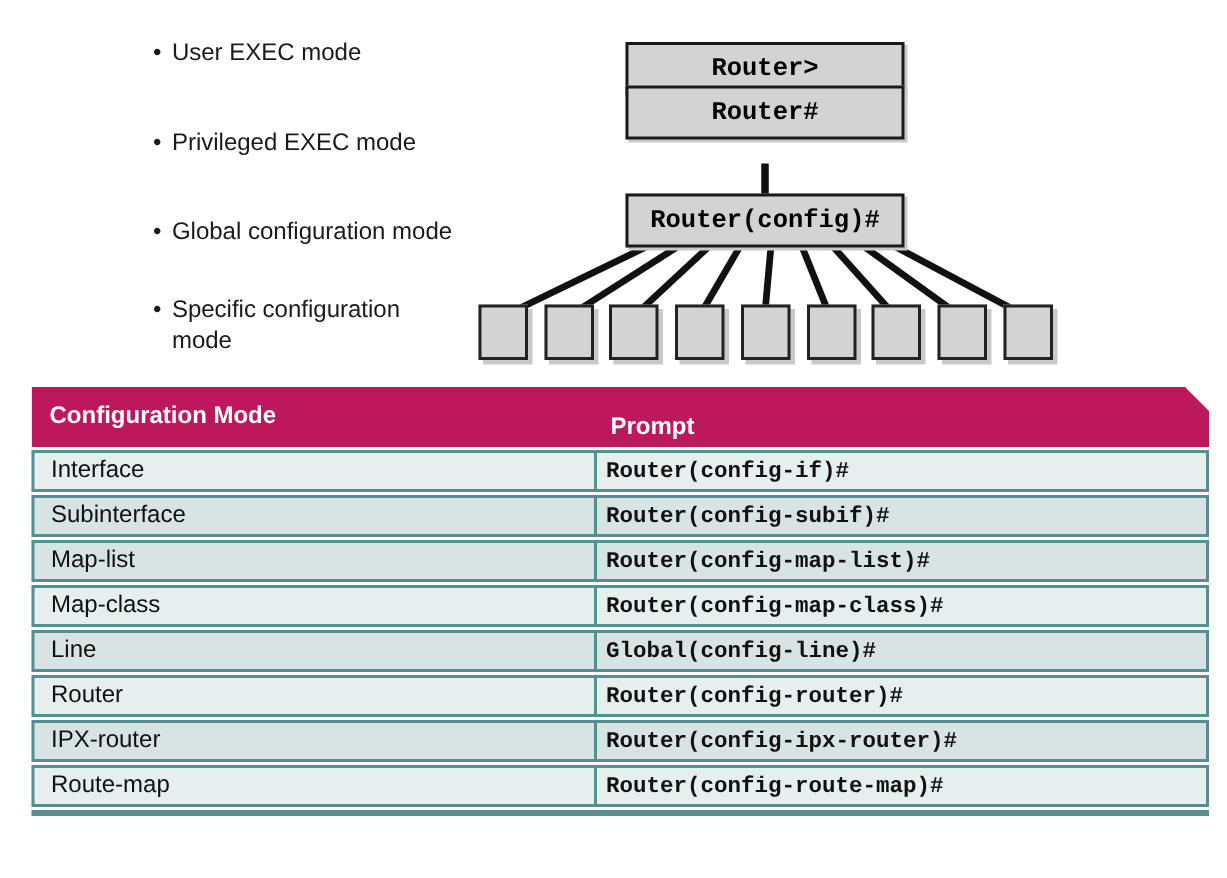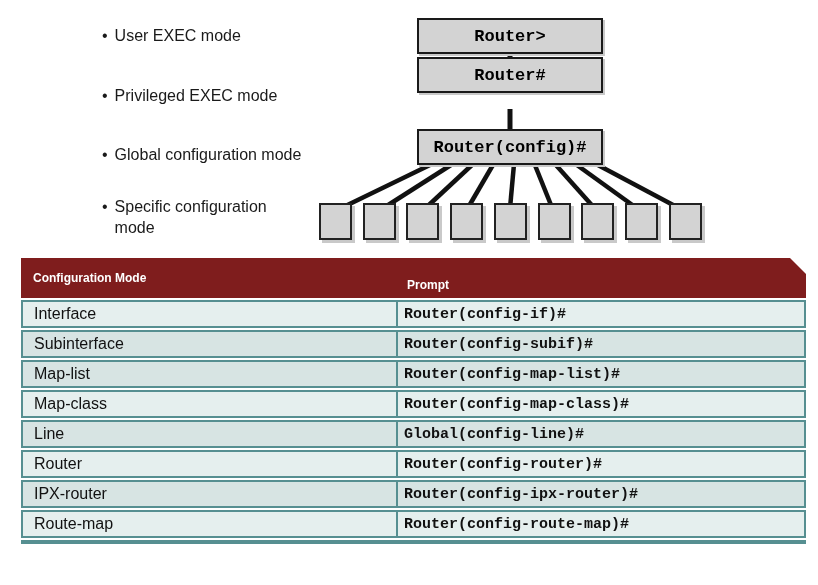--- a/index.html
+++ b/index.html
@@ -41,21 +41,21 @@
     box-shadow: 2px 2px 0 #c9c9c9;
     display: flex;
     align-items: center;
     justify-content: center;
     font-family: "Liberation Mono", monospace;
     font-weight: bold;
     font-size: 17px;
     color: #000;
     white-space: nowrap;
   }
-  .mode-box.m1 { top: 18px; }
+  .mode-box.m1 { top: 28px; }
   .mode-box.m2 { top: 57px; }
   .mode-box.m3 { top: 129px; }
 
   .fan-svg {
     position: absolute;
     left: 0; top: 0;
     width: 818px; height: 250px;
     pointer-events: none;
   }
 
@@ -72,25 +72,25 @@
   
   .cfg-table {
     position: absolute;
     left: 21px;
     top: 258px;
     width: 785px;
   }
   .cfg-header {
     position: relative;
     height: 40px;
-    background: #7f1d1d;
+    background: #be185d;
     clip-path: polygon(0 0, calc(100% - 16px) 0, 100% 16px, 100% 100%, 0 100%);
     color: #ffffff;
     font-weight: bold;
-    font-size: 12px;
+    font-size: 16px;
     display: flex;
     align-items: center;
   }
   .cfg-header .h-mode { padding-left: 12px; }
   .cfg-header .h-prompt { position: absolute; left: 386px; margin-top: 14px; }
 
   .cfg-rows {
     margin-top: 2px;
     display: flex;
     flex-direction: column;

